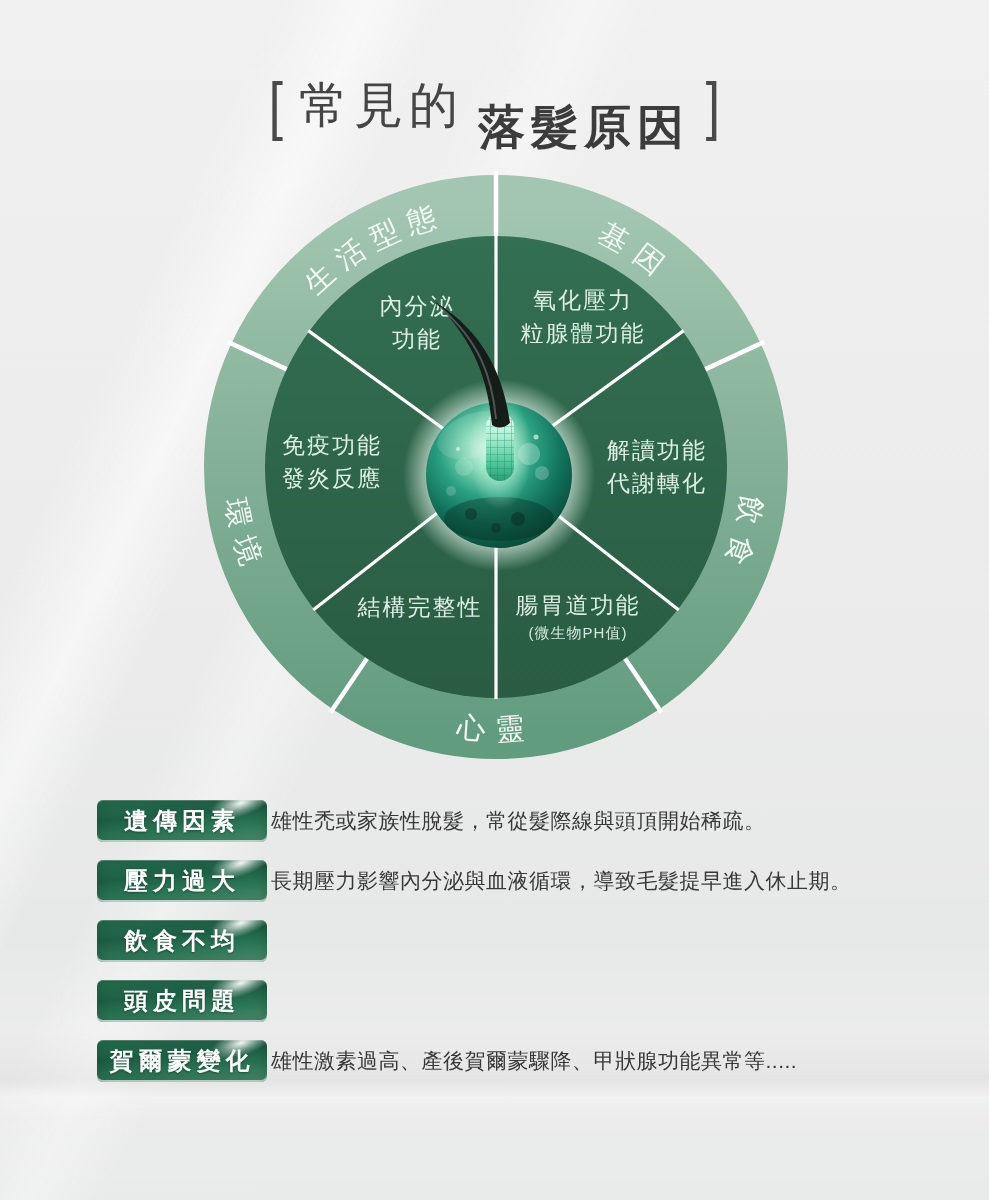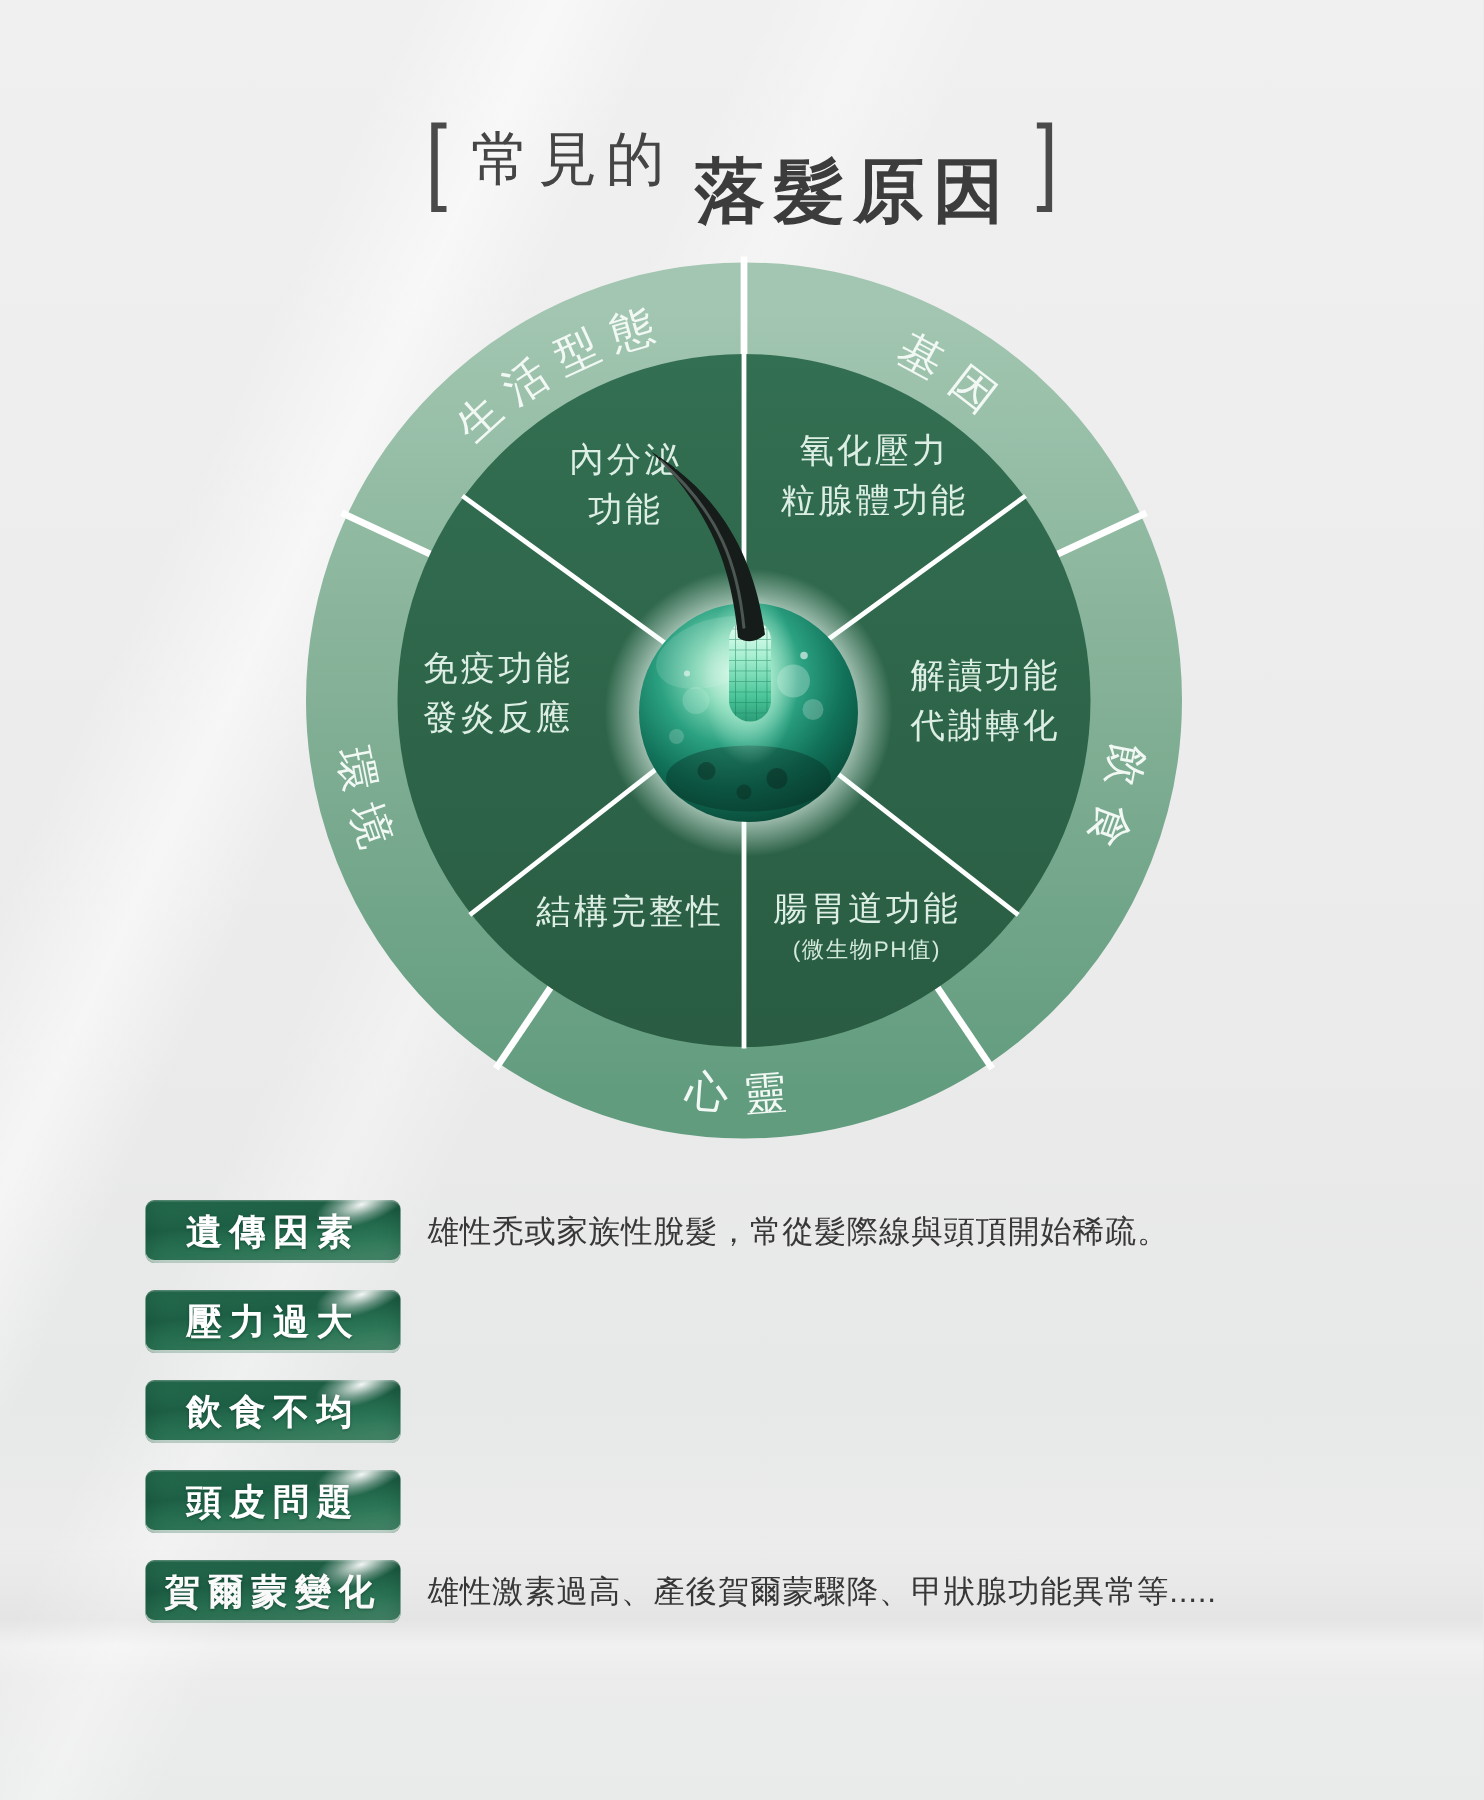--- a/index.html
+++ b/index.html
@@ -18,21 +18,21 @@
     background:linear-gradient(180deg, rgba(0,0,0,0) 0%, rgba(0,0,0,.035) 55%, rgba(255,255,255,.25) 75%, rgba(0,0,0,0) 100%);
     pointer-events:none;
   }
   
   .title {
     position:absolute; top:52px; left:0; width:100%;
     display:flex; justify-content:center; align-items:center; gap:14px;
     color:#454545;
   }
   .title .bracket { font-size:64px; font-weight:200; line-height:1; color:#4a4a4a; transform:scaleX(.8); }
-  .title .t-regular { font-size:39px; font-weight:500; letter-spacing:6px; }
+  .title .t-regular { font-size:49px; font-weight:500; letter-spacing:6px; }
   .title .t-bold    { font-size:47px; font-weight:800; letter-spacing:6px; color:#3c3c3c;margin-top:44px; }
   
   .wheel { position:absolute; left:196px; top:167px; width:600px; height:600px; }
   .wheel text { font-family:"Liberation Sans","DejaVu Sans",sans-serif; }
   .sector-label { fill:#ddefe4; font-size:23px; font-weight:500; letter-spacing:2px; }
   .sector-sub   { fill:#d3e9dc; font-size:15px; font-weight:500; letter-spacing:1px; }
   .ring-label   { fill:#f2f8f4; font-size:29px; font-weight:500; }
   
   .causes { position:absolute; left:97px; top:800px; }
   .cause-row { display:flex; align-items:center; height:42px; margin-bottom:18px; }
@@ -43,21 +43,21 @@
     background:linear-gradient(175deg, #277052 0%, #1d5f45 38%, #2c7757 68%, #4a8c6e 96%);
     box-shadow: inset 0 0 14px rgba(0,30,18,.25), inset 0 -2px 0 rgba(235,245,240,.85), inset 0 1px 0 rgba(255,255,255,.25);
     overflow:hidden;
   }
   .cause-badge::after {
     content:""; position:absolute; top:-10px; right:-6px; width:64px; height:26px;
     background:radial-gradient(ellipse at center, rgba(255,255,255,.95) 0%, rgba(255,255,255,.35) 40%, rgba(255,255,255,0) 70%);
     transform:rotate(-18deg);
   }
   .cause-badge span { color:#ffffff; font-size:24px; font-weight:700; letter-spacing:5px; text-shadow:0 1px 2px rgba(0,40,25,.45); }
-  .cause-desc { margin-left:18px; font-size:21px; color:#383838; letter-spacing:.5px; white-space:nowrap; }
+  .cause-desc { margin-left:4px; font-size:21px; color:#383838; letter-spacing:.5px; white-space:nowrap; }
 </style>
 </head>
 <body>
 
 <div class="page">
 
   <div class="title">
     <span class="bracket">[</span>
     <span class="t-regular">常見的</span>
     <span class="t-bold">落髮原因</span>
@@ -191,20 +191,21 @@
     <div class="cause-row">
       <div class="cause-badge">
         <span>遺傳因素</span>
       </div>
       <div class="cause-desc">雄性禿或家族性脫髮，常從髮際線與頭頂開始稀疏。</div>
     </div>
     <div class="cause-row">
       <div class="cause-badge">
         <span>壓力過大</span>
       </div>
+      <div class="cause-desc">長期壓力影響內分泌與血液循環，導致毛髮提早進入休止期。</div>
     </div>
     <div class="cause-row">
       <div class="cause-badge">
         <span>飲食不均</span>
       </div>
     </div>
     <div class="cause-row">
       <div class="cause-badge">
         <span>頭皮問題</span>
       </div>

